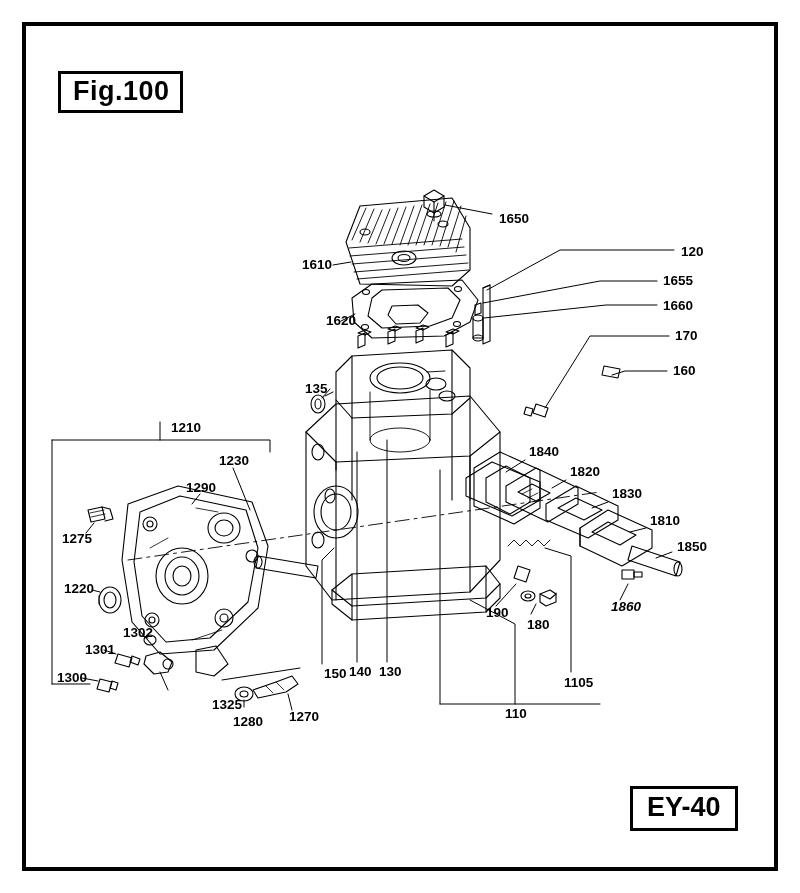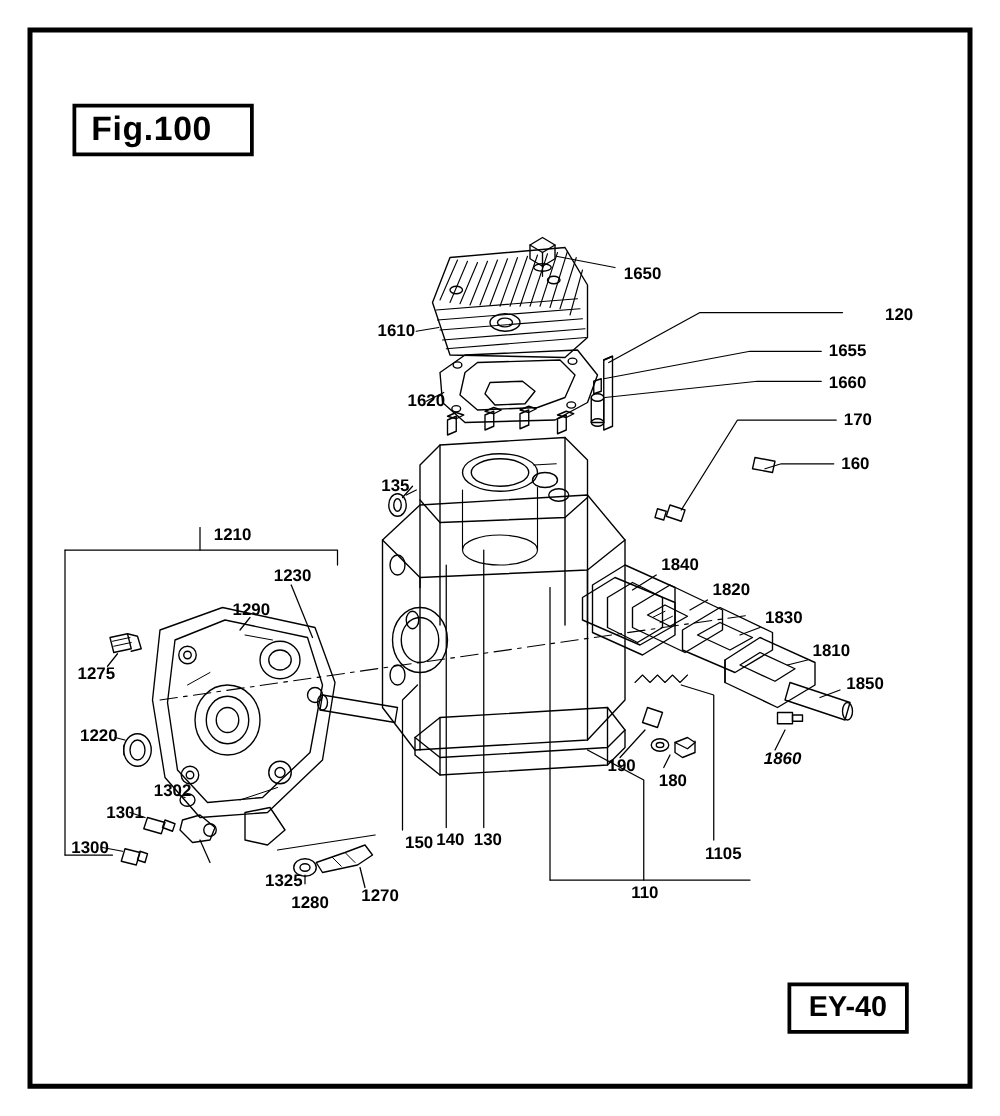--- a/index.html
+++ b/index.html
@@ -25,37 +25,36 @@
     width: 756px;
     height: 849px;
     border: 4px solid #000;
     box-sizing: border-box;
   }
   
   #fig-box {
     position: absolute;
     left: 58px;
     top: 71px;
-    padding: 3px 30px 5px 12px;
+    padding: 3px 10px 5px 12px;
     border: 3px solid #000;
     font-size: 27px;
     font-weight: bold;
     letter-spacing: 0.5px;
     line-height: 1.05;
     background: #fff;
-    margin-top: 12px;
   }
   
   #model-box {
     position: absolute;
     left: 630px;
     top: 786px;
     padding: 3px 14px 5px 14px;
     border: 3px solid #000;
-    font-size: 23px;
+    font-size: 27px;
     font-weight: bold;
     background: #fff;
   }
   
   .lbl {
     position: absolute;
     font-size: 13.5px;
     font-weight: bold;
     color: #000000;
     white-space: nowrap;
@@ -346,21 +345,21 @@
       <path d="M292 710 L288 694" stroke-width="1"></path>
 
       <path d="M222 680 L300 668" stroke-width="1"></path>
 
     </g>
   </svg>
 
   <div class="lbl" style="left:499px; top:211px;">1650</div>
   <div class="lbl" style="left:302px; top:257px;">1610</div>
   <div class="lbl" style="left:326px; top:313px;">1620</div>
-  <div class="lbl" style="left:681px; top:244px;margin-left:27px;">120</div>
+  <div class="lbl" style="left:681px; top:244px;">120</div>
   <div class="lbl" style="left:663px; top:273px;">1655</div>
   <div class="lbl" style="left:663px; top:298px;">1660</div>
   <div class="lbl" style="left:675px; top:328px;">170</div>
   <div class="lbl" style="left:673px; top:363px;">160</div>
   <div class="lbl" style="left:305px; top:381px;">135</div>
   <div class="lbl" style="left:171px; top:420px;">1210</div>
   <div class="lbl" style="left:219px; top:453px;">1230</div>
   <div class="lbl" style="left:186px; top:480px;">1290</div>
   <div class="lbl" style="left:529px; top:444px;">1840</div>
   <div class="lbl" style="left:570px; top:464px;">1820</div>

